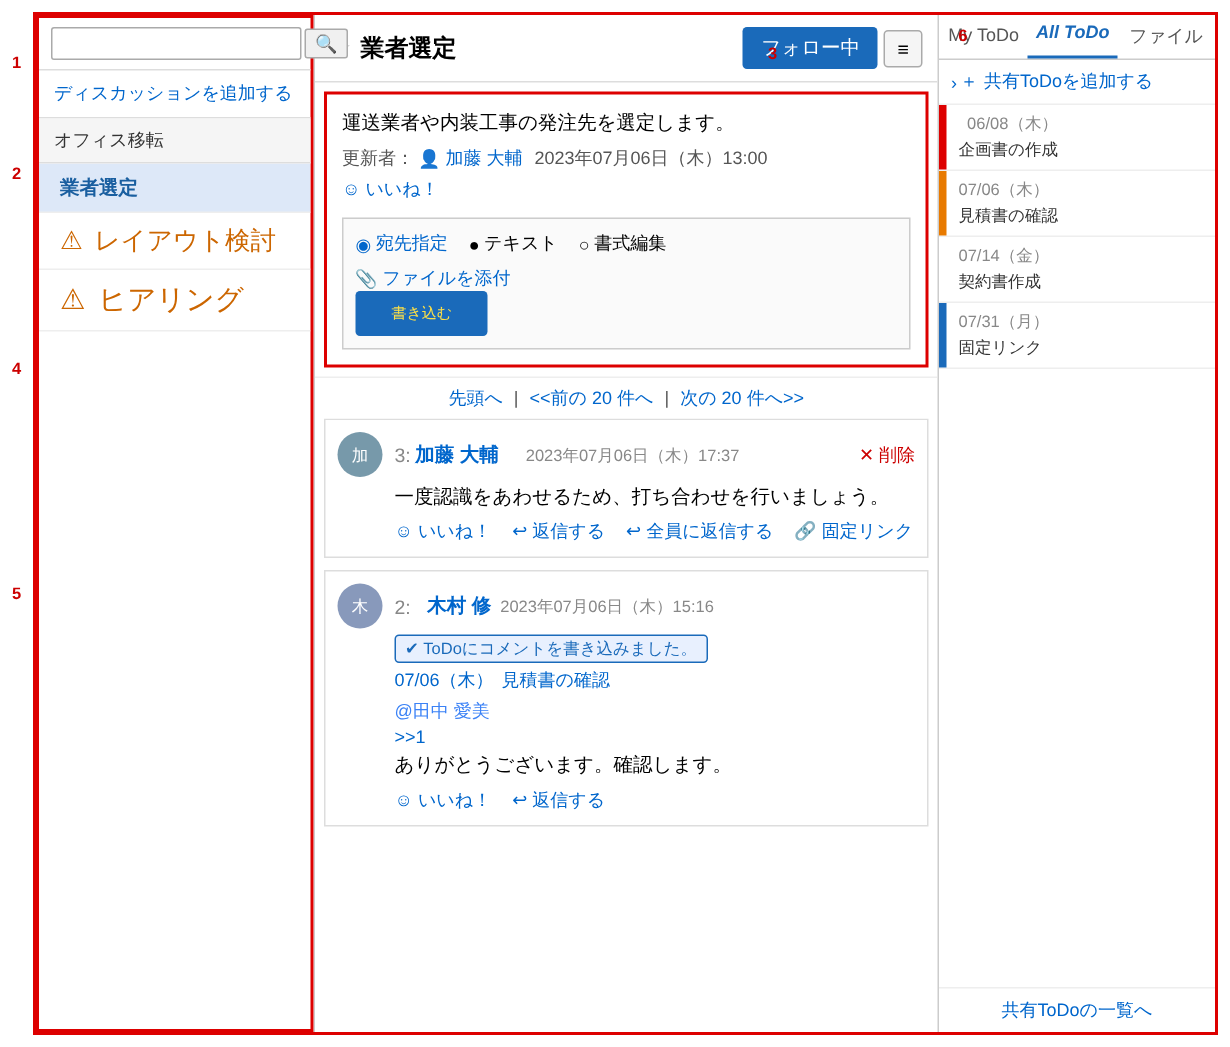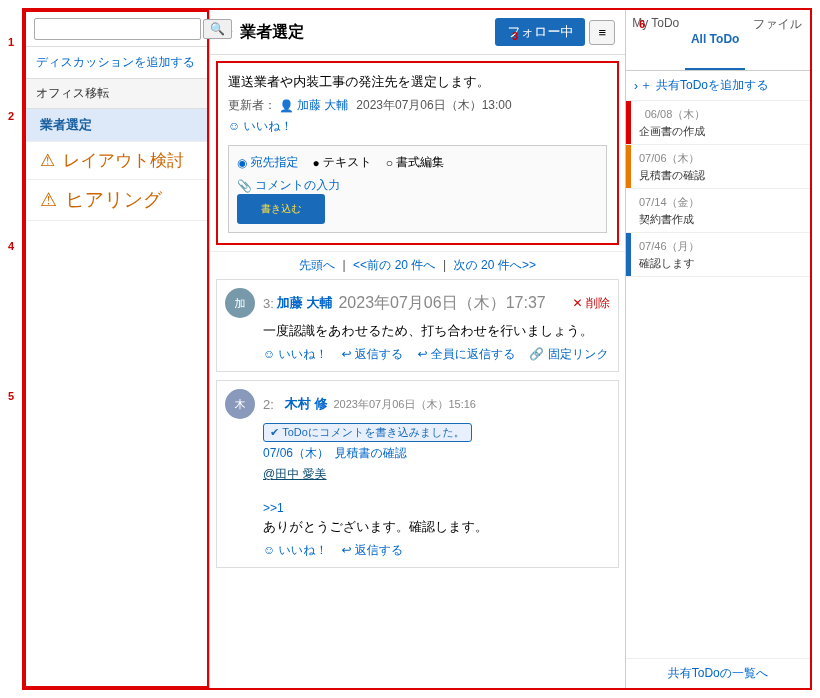--- a/index.html
+++ b/index.html
@@ -88,42 +88,42 @@
                 <span>●</span> 
                   <span>テキスト</span>
               </span>
               <span style="display:flex; align-items:center; gap:3px;">
                 <span>○</span> 
                   <span>書式編集</span>
               </span>
             </div>
             <div style="display:flex; align-items:center; margin-top:5px; font-size:12px; color:#0066cc; cursor:pointer;">
               <span style="margin-right:3px;">📎</span>
-              <span>コメントの入力</span>
+              <span>ファイルを添付</span>
             </div>
             <button style="margin-top:0; background:#1a6aba; color:#fde047; border:none; border-radius:3px; padding:8px 24px; font-size:10px; cursor:pointer;">書き込む</button>
           </div>
         </div>
 
         <div style="text-align:center; padding:5px; font-size:12px; color:#555; border-top:1px solid #eee; flex-shrink:0;">
           <a style="color:#0066cc; text-decoration:none; cursor:pointer;">先頭へ</a>
           <span style="margin:0 4px;">|</span>
           <a style="color:#0066cc; text-decoration:none; cursor:pointer;">&lt;&lt;前の 20 件へ</a>
           <span style="margin:0 4px;">|</span>
           <a style="color:#0066cc; text-decoration:none; cursor:pointer;">次の 20 件へ&gt;&gt;</a>
         </div>
 
         <div style="flex:1; overflow-y:auto; padding:0 6px 6px;">
 
           <div style="border:1px solid #ddd; margin-bottom:8px; background:#fff; padding:8px;">
             <div style="display:flex; align-items:center; margin-bottom:4px;">
               <div style="width:30px; height:30px; background:#7799aa; border-radius:50%; display:flex; align-items:center; justify-content:center; color:#fff; font-size:11px; margin-right:8px; flex-shrink:0;">加</div>
               <span style="color:#888; font-size:13px;">3:</span>
               <a style="font-weight:bold; font-size:13px; color:#0066cc; text-decoration:none; margin-left:3px; cursor:pointer;">加藤 大輔</a>
-              <span style="color:#888; font-size:16px; margin-left:6px;">2023年07月06日（木）17:37</span>
+              <span style="color:#888; font-size:11px; margin-left:18px;">2023年07月06日（木）17:37</span>
               <a style="margin-left:auto; color:#cc0000; font-size:12px; cursor:pointer; text-decoration:none;">✕ 削除</a>
             </div>
             <div style="padding-left:38px;">
               <div style="font-size:13px; margin-bottom:6px;">一度認識をあわせるため、打ち合わせを行いましょう。</div>
               <div style="display:flex; gap:14px; font-size:12px; color:#0066cc;">
                 <span style="cursor:pointer;">☺ いいね！</span>
                 <span style="cursor:pointer;">↩ 返信する</span>
                 <span style="cursor:pointer;">↩ 全員に返信する</span>
                 <span style="cursor:pointer;">🔗 固定リンク</span>
               </div>
@@ -141,39 +141,39 @@
               <div style="display:inline-flex; align-items:center; background:#e8f0fe; border:1px solid #1a6aba; border-radius:3px; padding:1px 6px; font-size:11px; color:#1a6aba; margin-bottom:3px;">
                 <span style="margin-right:3px;">✔</span>
                 <span>ToDoにコメントを書き込みました。</span>
               </div>
               <div style="margin-bottom:4px;">
                 <a style="color:#0066cc; font-size:12px; text-decoration:none; cursor:pointer;">
                   <span>07/06（木）</span>
                   <span style="margin-left:2px;">見積書の確認</span>
                 </a>
               </div>
-              <div style="color:#0c4a6e; font-size:12px; margin-bottom:18px;text-decoration:underline;">@田中 愛美</div>
+              <div style="color:#3b82f6; font-size:12px; margin-bottom:1px;">@田中 愛美</div>
               <div style="color:#0066cc; font-size:12px; margin-bottom:3px;">&gt;&gt;1</div>
               <div style="font-size:13px; margin-bottom:6px;">ありがとうございます。確認します。</div>
               <div style="display:flex; gap:14px; font-size:12px; color:#0066cc;">
                 <span style="cursor:pointer;">☺ いいね！</span>
                 <span style="cursor:pointer;">↩ 返信する</span>
               </div>
             </div>
           </div>
 
         </div>
 
       </div>
 
       <div style="width:185px; flex-shrink:0; background:#fff; display:flex; flex-direction:column; border-left:1px solid #ccc; position:relative;">
 
         <div style="display:flex; border-bottom:1px solid #ccc;">
           <div style="flex:1; text-align:center; padding:6px 4px; font-size:12px; cursor:pointer; border-bottom:2px solid transparent; color:#555;">My ToDo</div>
-          <div style="flex:1; text-align:center; padding:22px 4px; font-size:12px; cursor:pointer; border-bottom:2px solid #1a6aba; color:#1a6aba; font-weight:bold;">All ToDo</div>
+          <div style="flex:1; text-align:center; padding:4px 4px; font-size:12px; cursor:pointer; border-bottom:2px solid #1a6aba; color:#1a6aba; font-weight:bold;font-style:italic;">All ToDo</div>
           <div style="padding:6px 8px; font-size:12px; cursor:pointer; color:#555;">ファイル</div>
         </div>
 
         <div style="display:flex; align-items:center; padding:6px 8px; font-size:12px; color:#0066cc; cursor:pointer; border-bottom:1px solid #eee;">
           <span style="margin-right:2px;">›</span>
           <span style="margin-right:4px;">＋</span>
           <span>共有ToDoを追加する</span>
         </div>
 
         <div style="flex:1; overflow-y:auto;">
@@ -198,22 +198,22 @@
             <div style="width:5px; flex-shrink:0; background:#44aa88;"></div>
             <div style="padding:5px 8px; line-height:1.5;">
               <div style="color:#888; font-size:11px;">07/14（金）</div>
               <div style="color:#333;">契約書作成</div>
             </div>
           </div>
 
           <div style="display:flex; align-items:stretch; border-bottom:1px solid #eee; font-size:11px; cursor:pointer;">
             <div style="width:5px; flex-shrink:0; background:#1a6aba;"></div>
             <div style="padding:5px 8px; line-height:1.5;">
-              <div style="color:#888; font-size:11px;">07/46（月）</div>
-              <div style="color:#333;">確認します</div>
+              <div style="color:#888; font-size:11px;">07/31（月）</div>
+              <div style="color:#333;">固定リンク</div>
             </div>
           </div>
 
         </div>
 
         <div style="text-align:center; padding:6px; font-size:12px; color:#0066cc; cursor:pointer; border-top:1px solid #eee;">共有ToDoの一覧へ</div>
       </div>
 
     </div>
 

